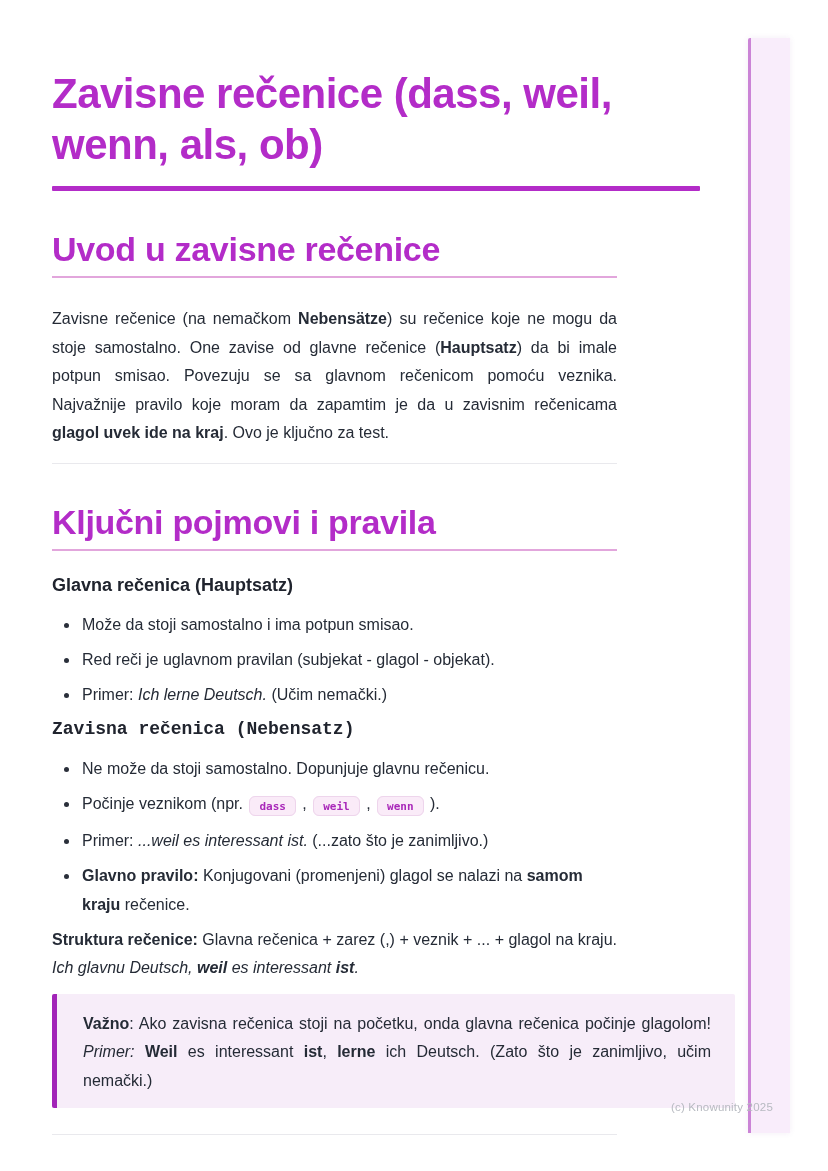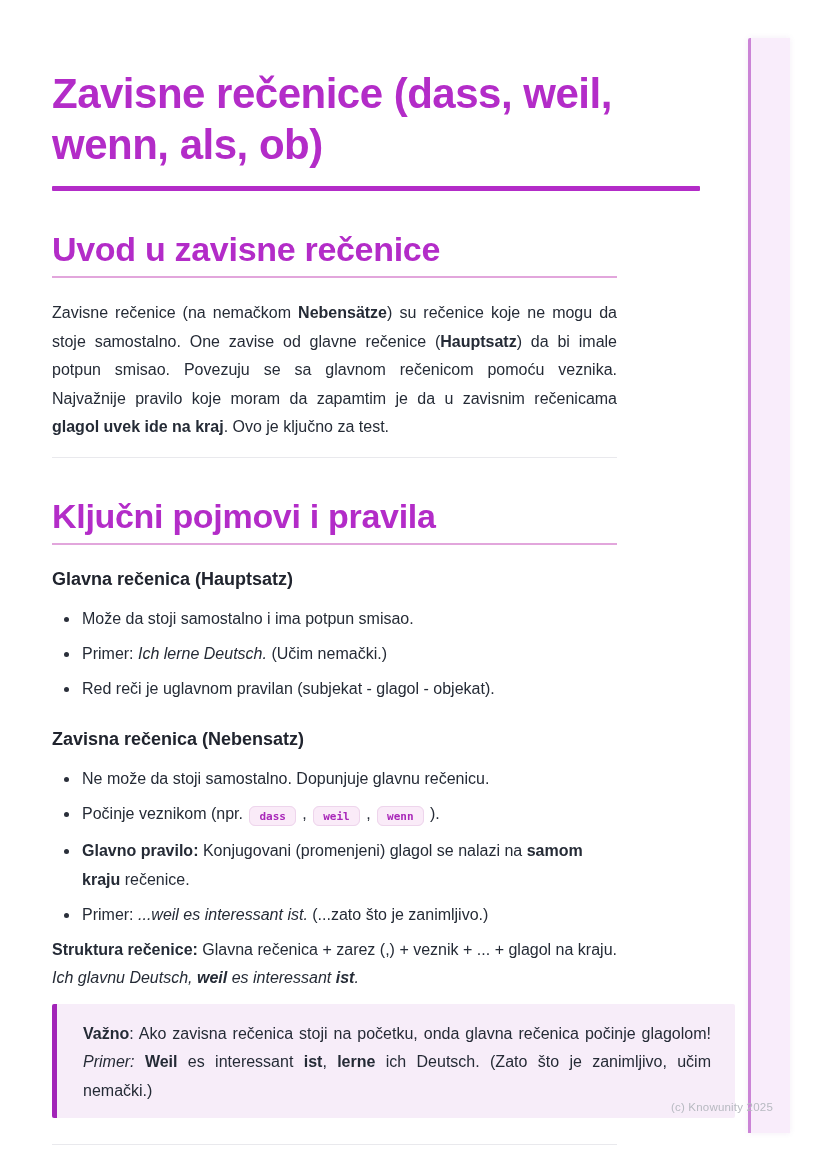--- a/index.html
+++ b/index.html
@@ -50,21 +50,21 @@
   }
   .h2-underline {
     width: 565px;
     height: 2px;
     margin-top: 9px;
     background: var(--underline, #e2a6dc);
   }
 
   p.body-text {
     width: 565px;
-    margin-top: 21px;
+    margin-top: 27px;
     font-size: 16px;
     line-height: 28.5px;
     text-align: justify;
     color: var(--text, #252b36);
   }
   p.structure { margin-top: 6px; }
 
   hr.divider {
     width: 565px;
     border: none;
@@ -74,21 +74,21 @@
   hr.divider-bottom { margin-top: 26px; }
 
   h3.sub-heading {
     margin-top: 22px;
     width: 565px;
     font-size: 18px;
     line-height: 24px;
     font-weight: 700;
     color: #20242e;
   }
-  h3.sub-heading.second { margin-top: 24px; }
+  h3.sub-heading.second { margin-top: 8px; font-family: Liberation Mono, monospace; }
 
   ul.bullets {
     width: 565px;
     margin-top: 14px;
     list-style: none;
   }
   ul.bullets li {
     position: relative;
     padding-left: 30px;
     font-size: 16px;
@@ -173,30 +173,30 @@
       <hr class="divider">
     </section>
 
     <section>
       <h2 class="sec-heading">Ključni pojmovi i pravila</h2>
       <div class="h2-underline"></div>
 
       <h3 class="sub-heading">Glavna rečenica (Hauptsatz)</h3>
       <ul class="bullets">
         <li><span>Može da stoji samostalno i ima potpun smisao.</span></li>
+        <li><span>Red reči je uglavnom pravilan (subjekat - glagol - objekat).</span></li>
         <li><span>Primer: </span><span class="i">Ich lerne Deutsch.</span><span> (Učim nemački.)</span></li>
-        <li><span>Red reči je uglavnom pravilan (subjekat - glagol - objekat).</span></li>
       </ul>
 
       <h3 class="sub-heading second">Zavisna rečenica (Nebensatz)</h3>
       <ul class="bullets">
         <li><span>Ne može da stoji samostalno. Dopunjuje glavnu rečenicu.</span></li>
         <li><span>Počinje veznikom (npr. </span><code class="chip">dass</code><span> , </span><code class="chip">weil</code><span> , </span><code class="chip">wenn</code><span> ).</span></li>
+        <li><span>Primer: </span><span class="i">...weil es interessant ist.</span><span> (...zato što je zanimljivo.)</span></li>
         <li><span class="b">Glavno pravilo:</span><span> Konjugovani (promenjeni) glagol se nalazi na </span><span class="b">samom kraju</span><span> rečenice.</span></li>
-        <li><span>Primer: </span><span class="i">...weil es interessant ist.</span><span> (...zato što je zanimljivo.)</span></li>
       </ul>
 
       <p class="body-text structure"><span class="b">Struktura rečenice:</span><span> Glavna rečenica + zarez (,) + veznik + ... + glagol na kraju. </span><span class="i">Ich glavnu Deutsch, </span><span class="b i">weil</span><span class="i"> es interessant </span><span class="b i">ist</span><span class="i">.</span></p>
 
       <div class="callout">
         <p class="body-text"><span class="b">Važno</span><span>: Ako zavisna rečenica stoji na početku, onda glavna rečenica počinje glagolom! </span><span class="i">Primer:</span><span> </span><span class="b">Weil</span><span> es interessant </span><span class="b">ist</span><span>, </span><span class="b">lerne</span><span> ich Deutsch. (Zato što je zanimljivo, učim nemački.)</span></p>
       </div>
 
       <hr class="divider divider-bottom">
     </section>

